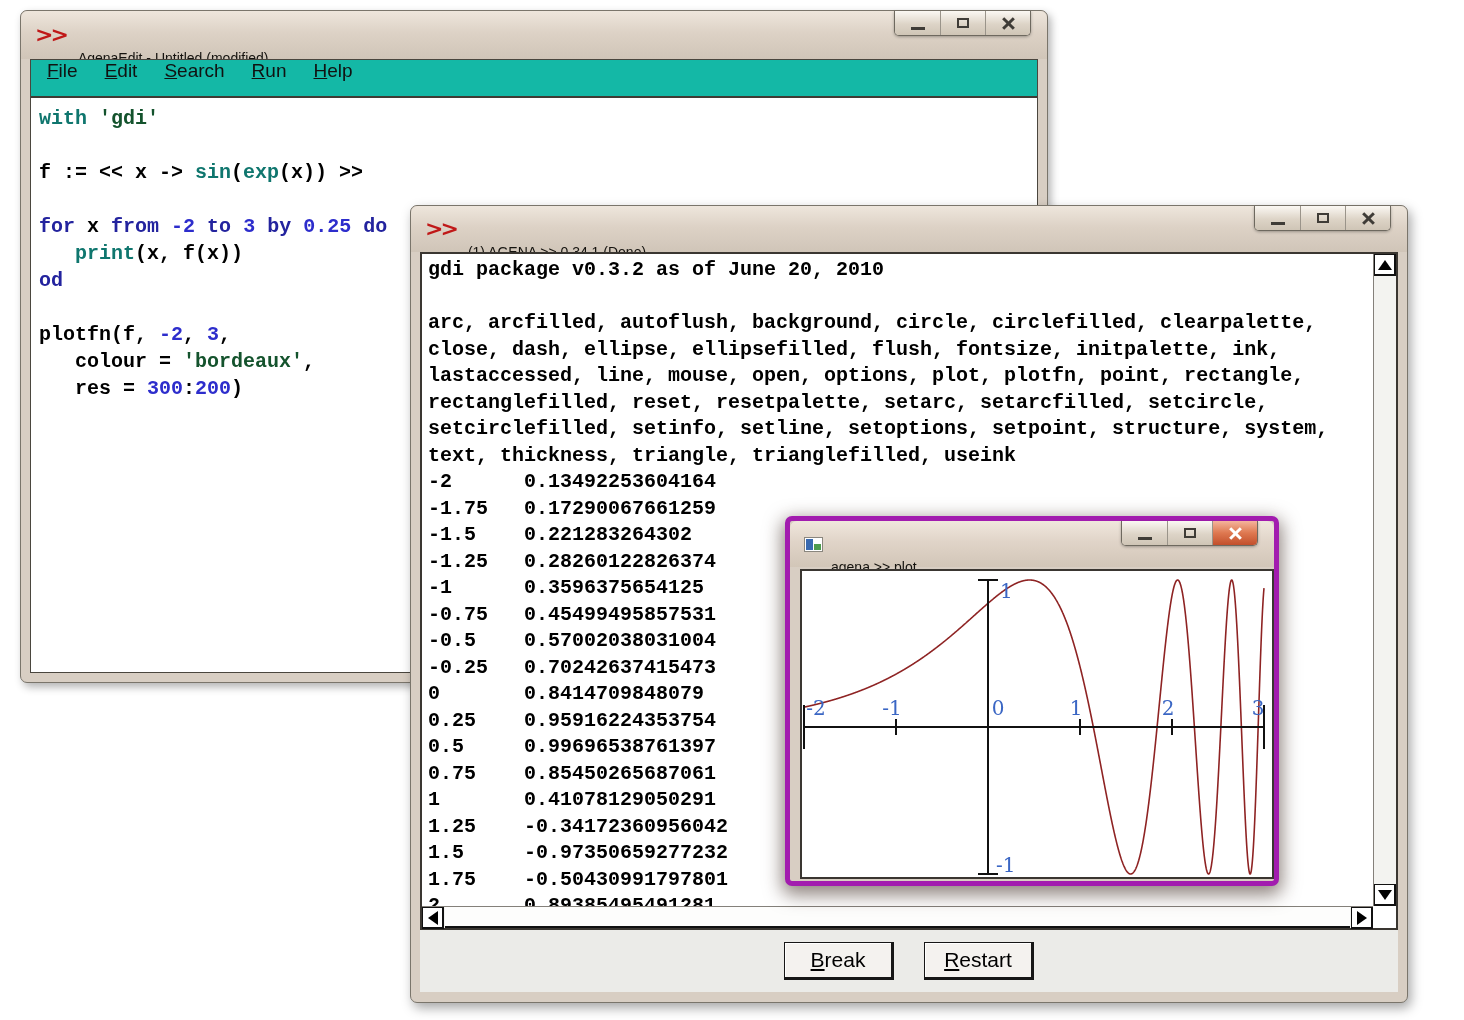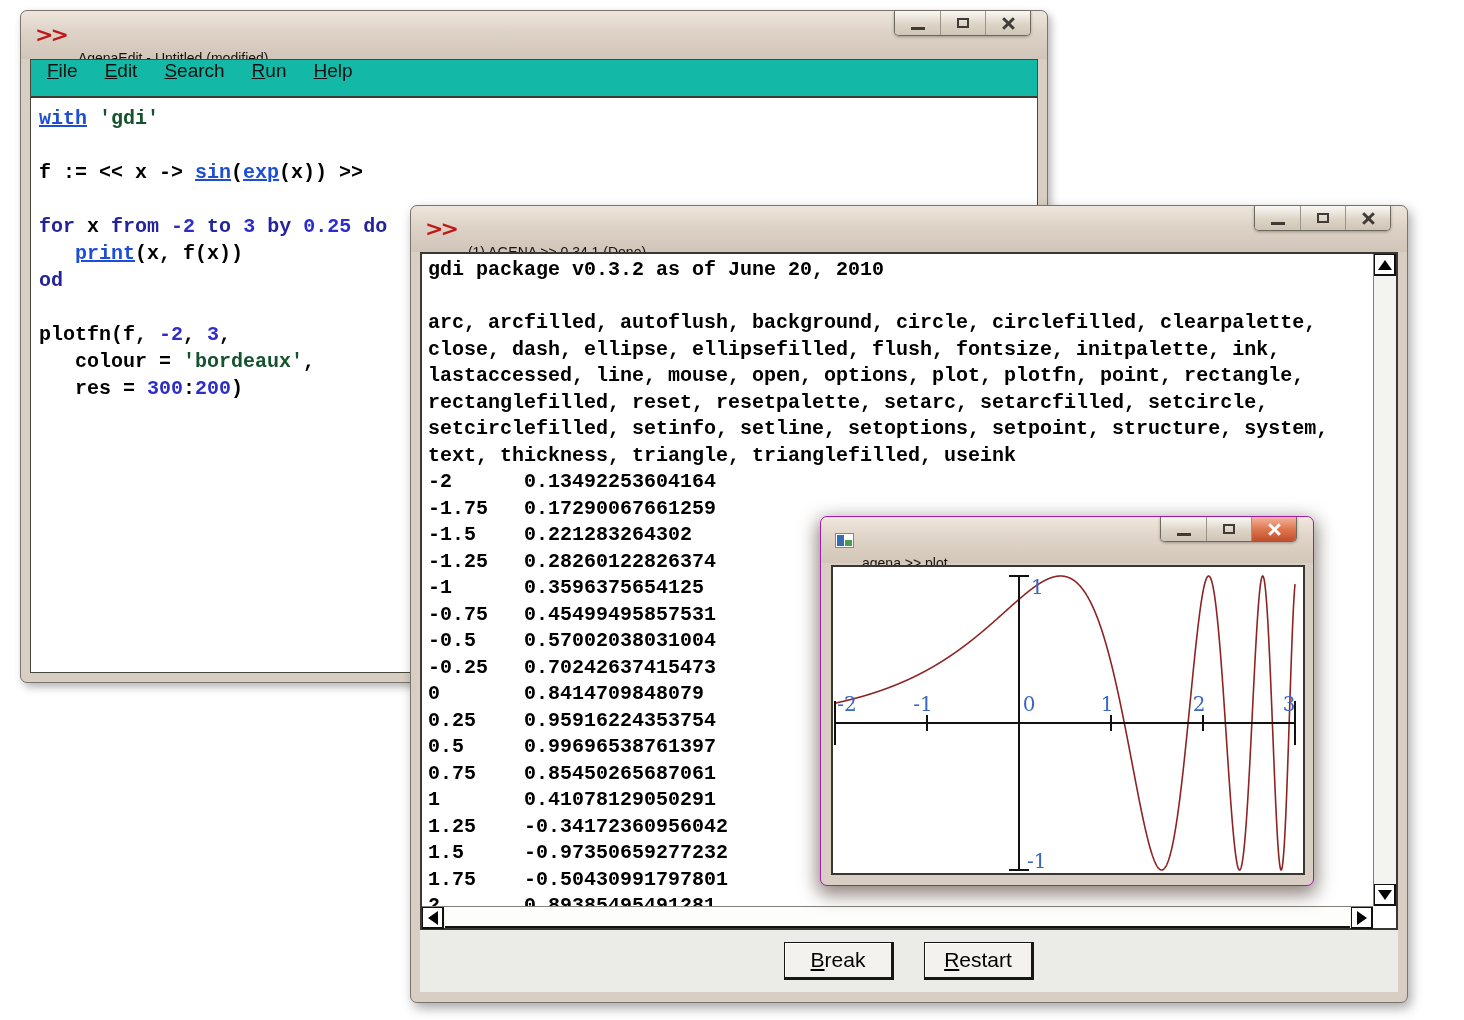--- a/index.html
+++ b/index.html
@@ -43,21 +43,21 @@
   .ed-content { position:absolute; left:9px; right:9px; top:48px; bottom:9px;
                 background:#ffffff; border:1px solid #4a463e; }
   .menubar { height:38px; background:#14b8a6; border-bottom:2px solid #3f3b34;
              display:flex; align-items:flex-start; padding-left:16px; gap:27px;
              font-size:19px; color:#111; }
   .menu-item { cursor:default; }
   .editor-area { position:absolute; left:0; right:0; top:40px; bottom:0; background:#fff;
                  padding:5px 8px; font:bold 20px/27px "Liberation Mono", monospace;
                  white-space:pre; overflow:hidden; color:#000; }
   .c-kw  { color:#23239e;margin-top:42px; }
-  .c-fn  { color:#1d4ed8;text-decoration:underline; }
+  .c-fn  { color:#0f766e; }
   .c-num { color:#2d2dcc; }
   .c-str { color:#14532d; }
 
   
   #term-win { left:410px; top:205px; width:998px; height:798px; z-index:2;
               box-shadow:3px 5px 12px rgba(0,0,0,.35); }
   .term-content { position:absolute; left:9px; right:9px; top:46px; bottom:10px;
                   background:#bef264; }
   .term-text-wrap { position:absolute; left:0; right:0; top:0; height:678px;
                     border:2px solid #3a3631; background:#fff; }
@@ -85,22 +85,22 @@
   .term-btnrow { position:absolute; left:0; right:0; bottom:0; height:62px;
                  display:flex; justify-content:center; align-items:center; gap:30px;
                  background:#ebebe8; }
   .push-btn { min-width:110px; height:38px; background:#f4f2ef; color:#000;
               border:1px solid #161616; border-right:3px solid #161616;
               border-bottom:3px solid #161616; box-shadow:inset 1px 1px 0 #fff;
               font:21px "Liberation Sans", sans-serif;
               display:flex; align-items:center; justify-content:center; }
 
   
-  #plot-win { left:820px; top:516px; width:494px; height:370px; z-index:3;
-              border:1px solid #a21caf;
+  #plot-win { left:785px; top:516px; width:494px; height:370px; z-index:3;
+              border:5px solid #a21caf;
               box-shadow:0 6px 18px 3px rgba(55,35,25,.55); }
   #plot-win .titlebar { height:46px;
               background:linear-gradient(180deg,#f0e7dd 0%,#e0d4c8 45%,#d2c6b8 100%); }
   .plot-icon { width:19px; height:15px; border:1px solid #8a867e; background:#fff; position:relative; }
   .plot-icon::before { content:""; position:absolute; left:1px; top:1px; width:7px; height:11px; background:#3a6ab0; }
   .plot-icon::after  { content:""; position:absolute; left:9px; top:6px; width:7px; height:6px; background:#4d9b4d; }
   .plot-area { position:absolute; left:10px; top:48px; width:474px; height:310px;
                background:#fff; border:2px solid #3a3631; }
   .plot-area svg { display:block; }
 </style>

